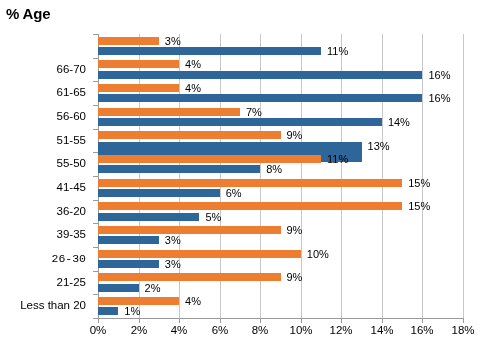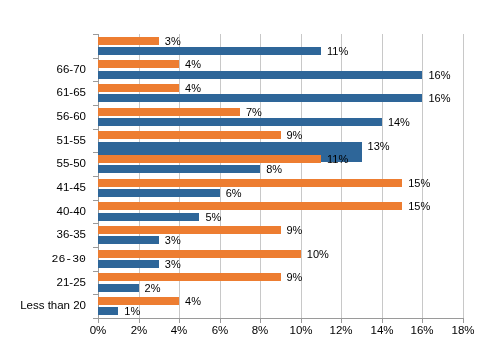--- a/index.html
+++ b/index.html
@@ -143,30 +143,31 @@
     white-space: nowrap;
     transform: translateX(-50%);
     line-height: 1;
   }
 </style>
 </head>
 <body>
 
 <div id="chart-root">
 
+  <div id="chart-title">% Age</div>
 
   <div id="ycat-labels">
       <div class="ycat-label" style="top: 29.5px;">66-70</div>
       <div class="ycat-label" style="top: 53.1667px;">61-65</div>
       <div class="ycat-label" style="top: 76.8333px;">56-60</div>
       <div class="ycat-label" style="top: 100.5px;">51-55</div>
       <div class="ycat-label" style="top: 124.167px;">55-50</div>
       <div class="ycat-label" style="top: 147.833px;">41-45</div>
-      <div class="ycat-label" style="top: 171.5px;">40-40</div>
-      <div class="ycat-label" style="top: 195.167px;">36-35</div>
+      <div class="ycat-label" style="top: 171.5px;">36-20</div>
+      <div class="ycat-label" style="top: 195.167px;">39-35</div>
       <div class="ycat-label" style="top: 218.833px; font-family: Liberation Mono, monospace;">26-30</div>
       <div class="ycat-label" style="top: 242.5px;">21-25</div>
       <div class="ycat-label" style="top: 266.167px;">Less than 20</div>
     </div>
 
   <div id="plot-area">
     <div id="gridlines">
         <div class="gridline axis-line" style="left: 0px;"></div>
         <div class="gridline" style="left: 41px;"></div>
         <div class="gridline" style="left: 81px;"></div>

